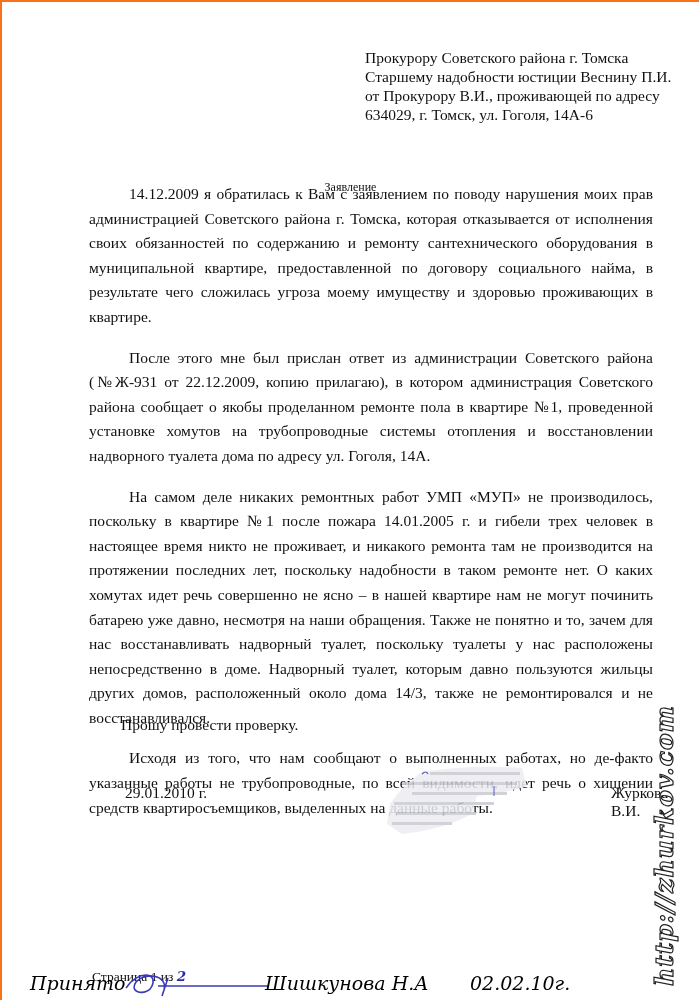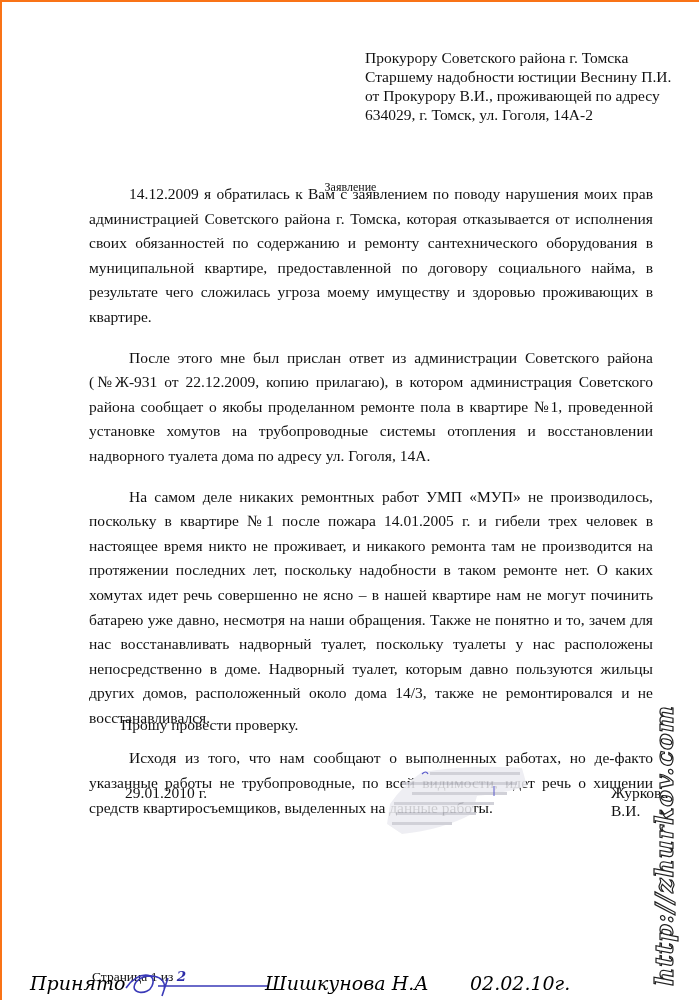--- a/index.html
+++ b/index.html
@@ -48,21 +48,21 @@
 </style>
 </head>
 <body>
 
 <div class="page">
 
   <div class="addressee">
     <div>Прокурору Советского района г. Томска</div>
     <div>Старшему надобности юстиции Веснину П.И.</div>
     <div>от Прокурору В.И., проживающей по адресу</div>
-    <div>634029, г. Томск, ул. Гоголя, 14А-2</div>
+    <div>634029, г. Томск, ул. Гоголя, 14А-6</div>
   </div>
 
   <div class="title">Заявление</div>
 
   <div class="body">
     <p class="para">14.12.2009 я обратилась к Вам с заявлением по поводу нарушения моих прав администрацией Советского района г. Томска, которая отказывается от исполнения своих обязанностей по содержанию и ремонту сантехнического оборудования в муниципальной квартире, предоставленной по договору социального найма, в результате чего сложилась угроза моему имуществу и здоровью проживающих в квартире.</p>
     <p class="para">После этого мне был прислан ответ из администрации Советского района (№Ж-931 от 22.12.2009, копию прилагаю), в котором администрация Советского района сообщает о якобы проделанном ремонте пола в квартире №1, проведенной установке хомутов на трубопроводные системы отопления и восстановлении надворного туалета дома по адресу ул. Гоголя, 14А.</p>
     <p class="para">На самом деле никаких ремонтных работ УМП «МУП» не производилось, поскольку в квартире №1 после пожара 14.01.2005 г. и гибели трех человек в настоящее время никто не проживает, и никакого ремонта там не производится на протяжении последних лет, поскольку надобности в таком ремонте нет. О каких хомутах идет речь совершенно не ясно – в нашей квартире нам не могут починить батарею уже давно, несмотря на наши обращения. Также не понятно и то, зачем для нас восстанавливать надворный туалет, поскольку туалеты у нас расположены непосредственно в доме. Надворный туалет, которым давно пользуются жильцы других домов, расположенный около дома 14/3, также не ремонтировался и не восстанавливался.</p>
     <p class="para">Исходя из того, что нам сообщают о выполненных работах, но де-факто указанные работы не трубопроводные, по всей видимости, идет речь о хищении средств квартиросъемщиков, выделенных на данные работы.</p>
   </div>

